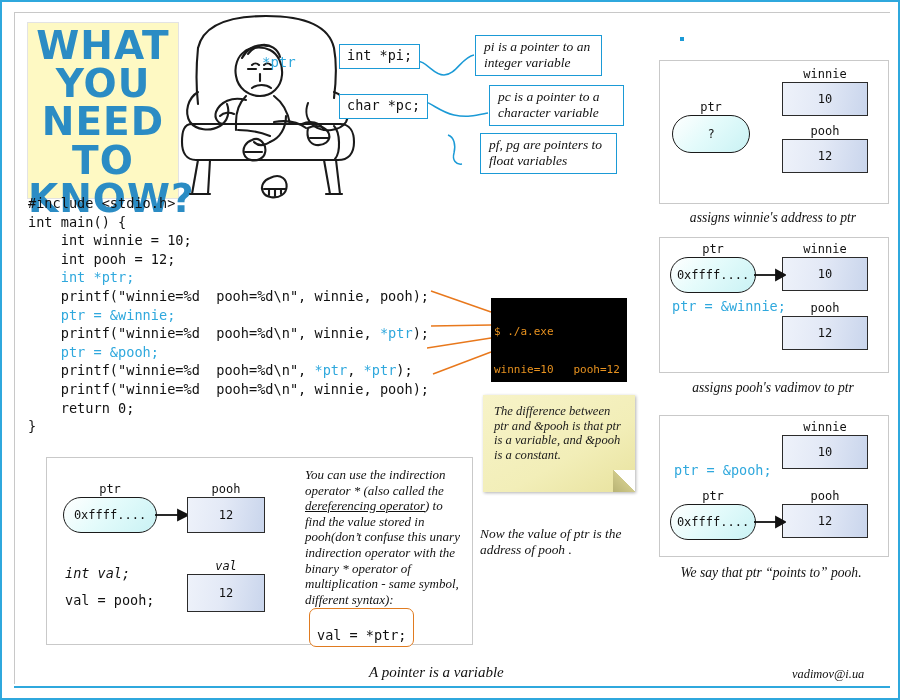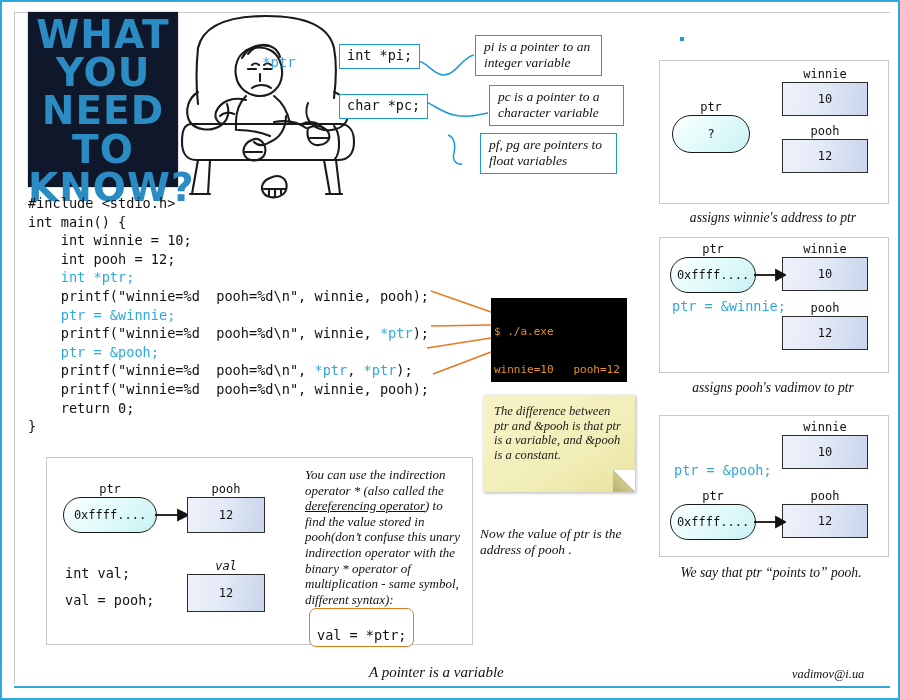--- a/index.html
+++ b/index.html
@@ -14,22 +14,22 @@
     position:absolute;left:0;top:0;width:900px;height:700px;
     box-sizing:border-box;
     border:2px solid #2fa8dd;
     background:#fff;
   }
   .abs{position:absolute;}
 
   
   #headerband{left:12px;top:10px;width:640px;height:185px;}
   #wynk{
-    left:14px;top:0;width:150px;height:175px;
-    background:#0f172a;
+    left:14px;top:11px;width:150px;height:175px;
+    background:#fef9c3;
     box-shadow:0 0 0 1px #e3e3e3;
   }
   #wynk .ttl{
     font-family:"DejaVu Sans",sans-serif;
     color:#2b8cc4;font-weight:bold;letter-spacing:1px;
     text-align:center;line-height:0.98;
     font-size:39px;padding-top:4px;
   }
   #wynk .ttl div{white-space:nowrap;}
 
@@ -371,21 +371,21 @@
     <div class="abs ptrpill" style="left:16px;top:39px;width:94px;height:36px;">0xffff....</div>
     <svg class="abs" style="left:108px;top:48px;width:34px;height:18px;">
       <g stroke="#111" stroke-width="1.8" fill="#111">
         <line x1="0" y1="9" x2="23" y2="9"></line>
         <polygon points="23,4 33,9 23,14"></polygon>
       </g>
     </svg>
     <div class="abs varname" style="left:140px;top:24px;width:78px;">pooh</div>
     <div class="abs varbox" style="left:140px;top:39px;width:78px;height:36px;">12</div>
 
-    <div class="abs" style="left:18px;top:107px;font-family:'DejaVu Sans Mono',monospace;font-size:13.5px;color:#111;">int val;</div>
+    <div class="abs" style="left:18px;top:107px;font-family:'DejaVu Sans Mono',monospace;font-size:13.5px;color:#111;font-style:italic;">int val;</div>
     <div class="abs" style="left:18px;top:134px;font-family:'DejaVu Sans Mono',monospace;font-size:13.5px;color:#111;">val = pooh;</div>
 
     <div class="abs varname" style="left:140px;top:101px;width:78px;font-style:italic;">val</div>
     <div class="abs varbox" style="left:140px;top:116px;width:78px;height:38px;">12</div>
 
     <div class="abs" id="btext">
       <span>You can use the indirection operator * (also called the </span><u>dereferencing operator</u><span>) to find the value stored in pooh(don’t confuse this unary indirection operator with the binary * operator of multiplication - same symbol, different syntax):</span>
     </div>
 
     <div id="valptr">val = *ptr;</div>

